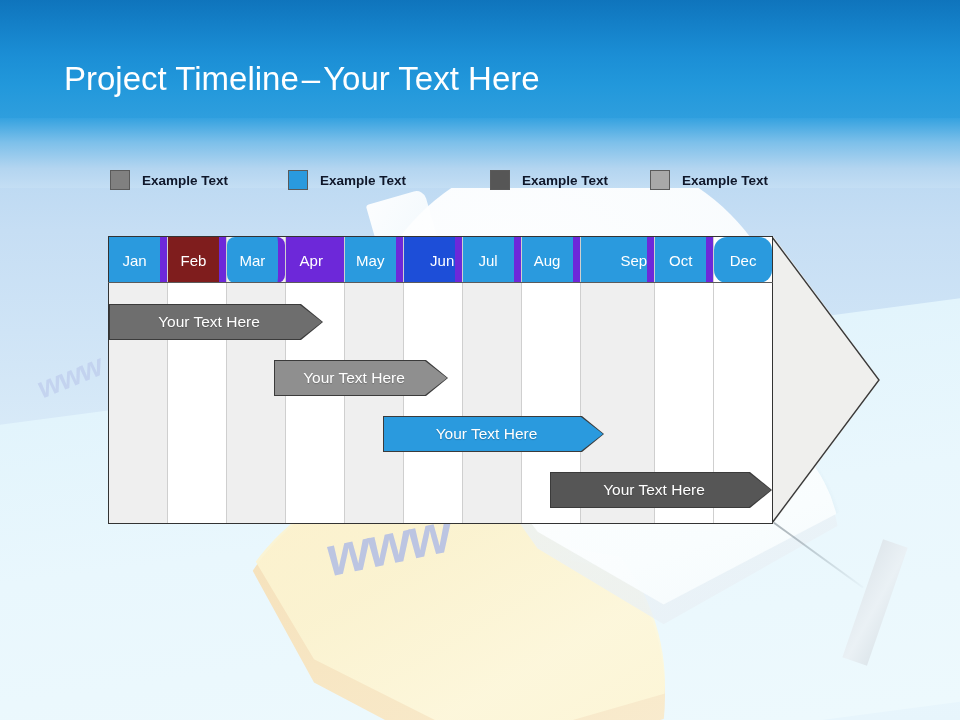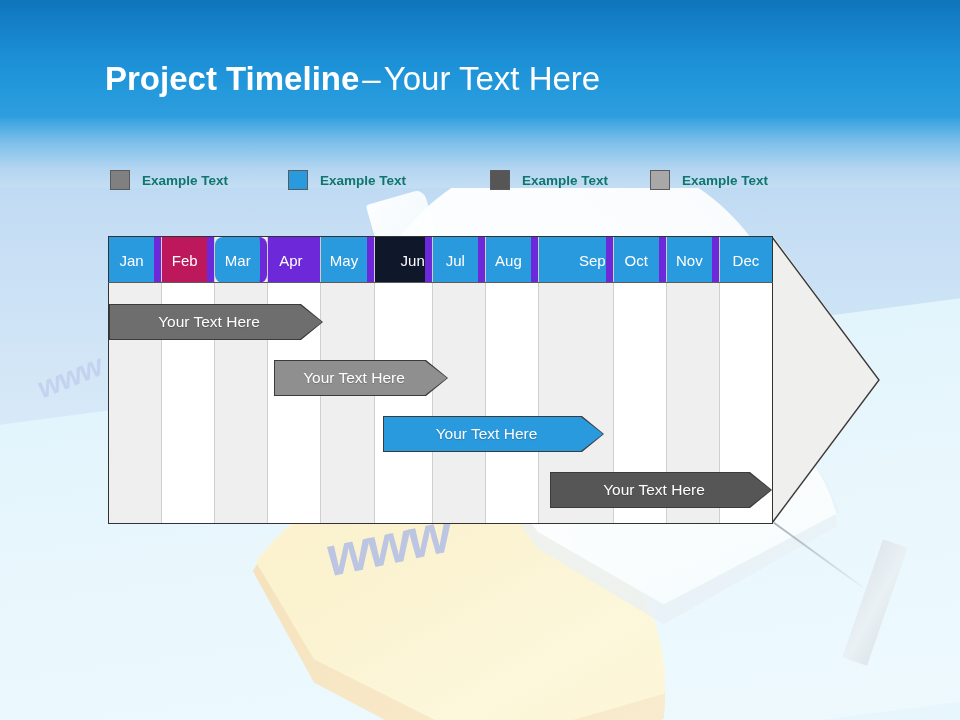--- a/index.html
+++ b/index.html
@@ -188,21 +188,21 @@
   
   .title {
     position: absolute;
     left: 64px;
     top: 60px;
     font-size: 33px;
     color: #ffffff;
     white-space: nowrap;
     letter-spacing: 0px;
   }
-  .title .strong { font-weight: bold; margin-left: 41px; }
+  .title .strong { font-weight: normal; }
   .title .dash { font-weight: normal; padding: 0 3px; }
   .title .light { font-weight: normal; }
 
   
   .legend {
     position: absolute;
     left: 110px;
     top: 170px;
     width: 700px;
     height: 24px;
@@ -218,21 +218,21 @@
     width: 20px;
     height: 20px;
     border: 1px solid #5a5a5a;
     box-sizing: border-box;
     flex: 0 0 auto;
   }
   .legend-label {
     margin-left: 12px;
     font-size: 13.5px;
     font-weight: bold;
-    color: #0f766e;
+    color: #0f172a;
   }
 
   
   .chart-wrap {
     position: absolute;
     left: 108px;
     top: 236px;
     width: 772px;
     height: 290px;
   }
@@ -379,51 +379,48 @@
     <div class="arrow-body">
       <div class="big-arrow"></div>
       <svg class="big-arrow-outline" viewBox="0 0 772 288" preserveAspectRatio="none">
         <polyline points="664,1 771,144 664,287" fill="none" stroke="#3a3a3a" stroke-width="1.4"></polyline>
       </svg>
       <div class="grid">
           <div class="col shade">
             <div class="col-head" style="background: rgb(42, 154, 222);">Jan</div>
           </div>
           <div class="col">
-            <div class="col-head" style="background: #be185d;">Feb</div>
+            <div class="col-head" style="background: #7f1d1d;">Feb</div>
           </div>
           <div class="col shade">
             <div class="col-head" style="background: rgb(42, 154, 222); border-radius: 8px;">Mar</div>
           </div>
           <div class="col">
             <div class="col-head" style="background: #6d28d9;">Apr</div>
           </div>
           <div class="col shade">
             <div class="col-head" style="background: rgb(42, 154, 222);">May</div>
           </div>
           <div class="col">
-            <div class="col-head" style="background: #0f172a; padding-left: 26px;">Jun</div>
+            <div class="col-head" style="background: #1d4ed8; padding-left: 26px;">Jun</div>
           </div>
           <div class="col shade">
             <div class="col-head" style="background: rgb(42, 154, 222);">Jul</div>
           </div>
           <div class="col">
             <div class="col-head" style="background: rgb(42, 154, 222);">Aug</div>
           </div>
           <div class="col shade">
             <div class="col-head" style="background: rgb(42, 154, 222); padding-left: 40px;">Sep</div>
           </div>
           <div class="col">
             <div class="col-head" style="background: rgb(42, 154, 222);">Oct</div>
           </div>
-          <div class="col shade">
-            <div class="col-head" style="background: rgb(42, 154, 222);">Nov</div>
-          </div>
-          <div class="col">
-            <div class="col-head" style="background: rgb(42, 154, 222);">Dec</div>
+          <div class="col">
+            <div class="col-head" style="background: rgb(42, 154, 222); border-radius: 13px;">Dec</div>
           </div>
         </div>
       <div class="head-underline"></div>
     <div class="bar-outline" style="left: 1px; top: 68px; width: 214px; height: 36px;"></div>
         <div class="bar" style="left: 2px; top: 69px; width: 212px; background: rgb(110, 110, 110);">
           <span class="bar-label">Your  Text Here</span>
         </div>
         <div class="bar-outline" style="left: 166px; top: 124px; width: 174px; height: 36px;"></div>
         <div class="bar" style="left: 167px; top: 125px; width: 172px; background: rgb(143, 143, 143);">
           <span class="bar-label">Your  Text Here</span>

